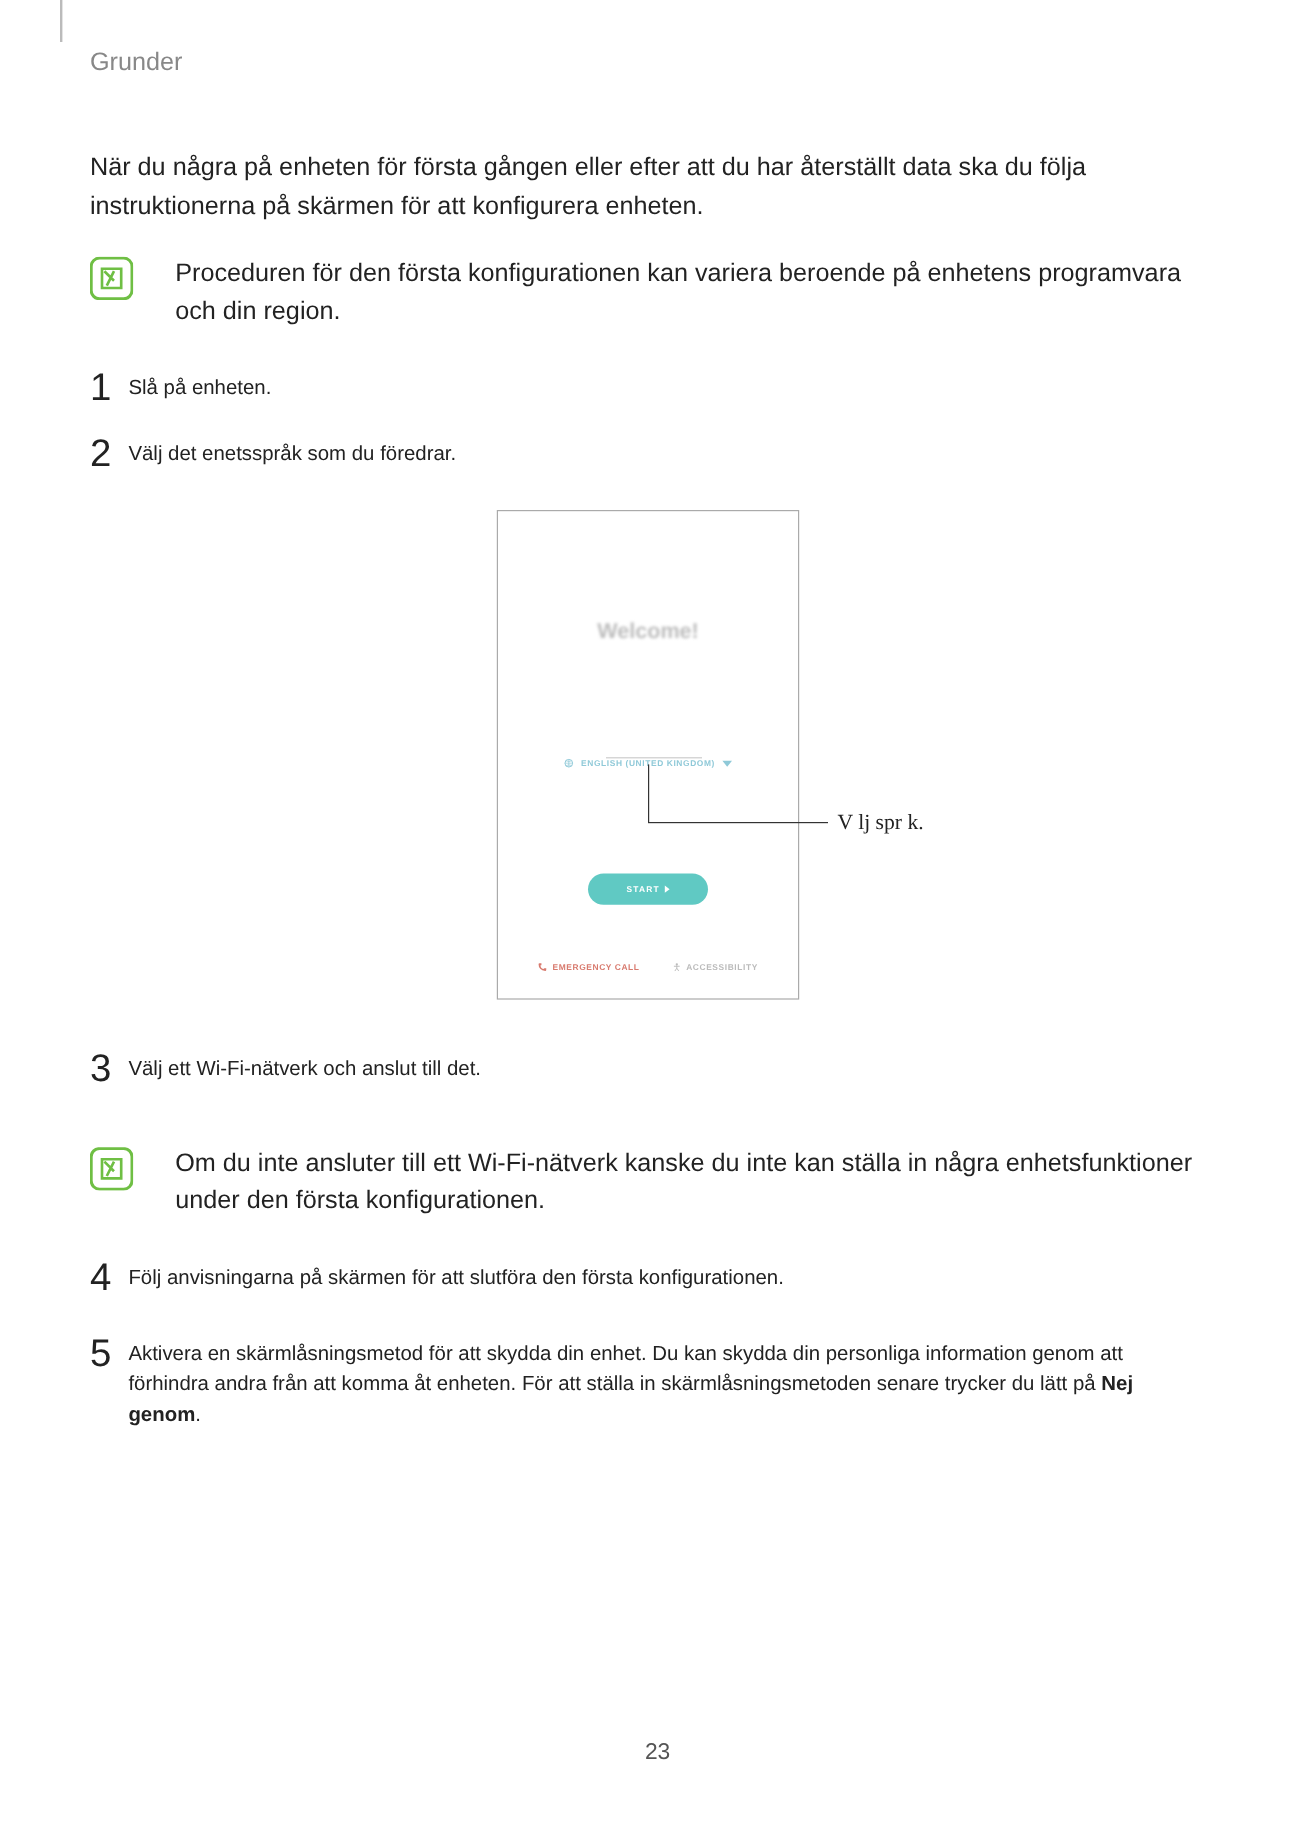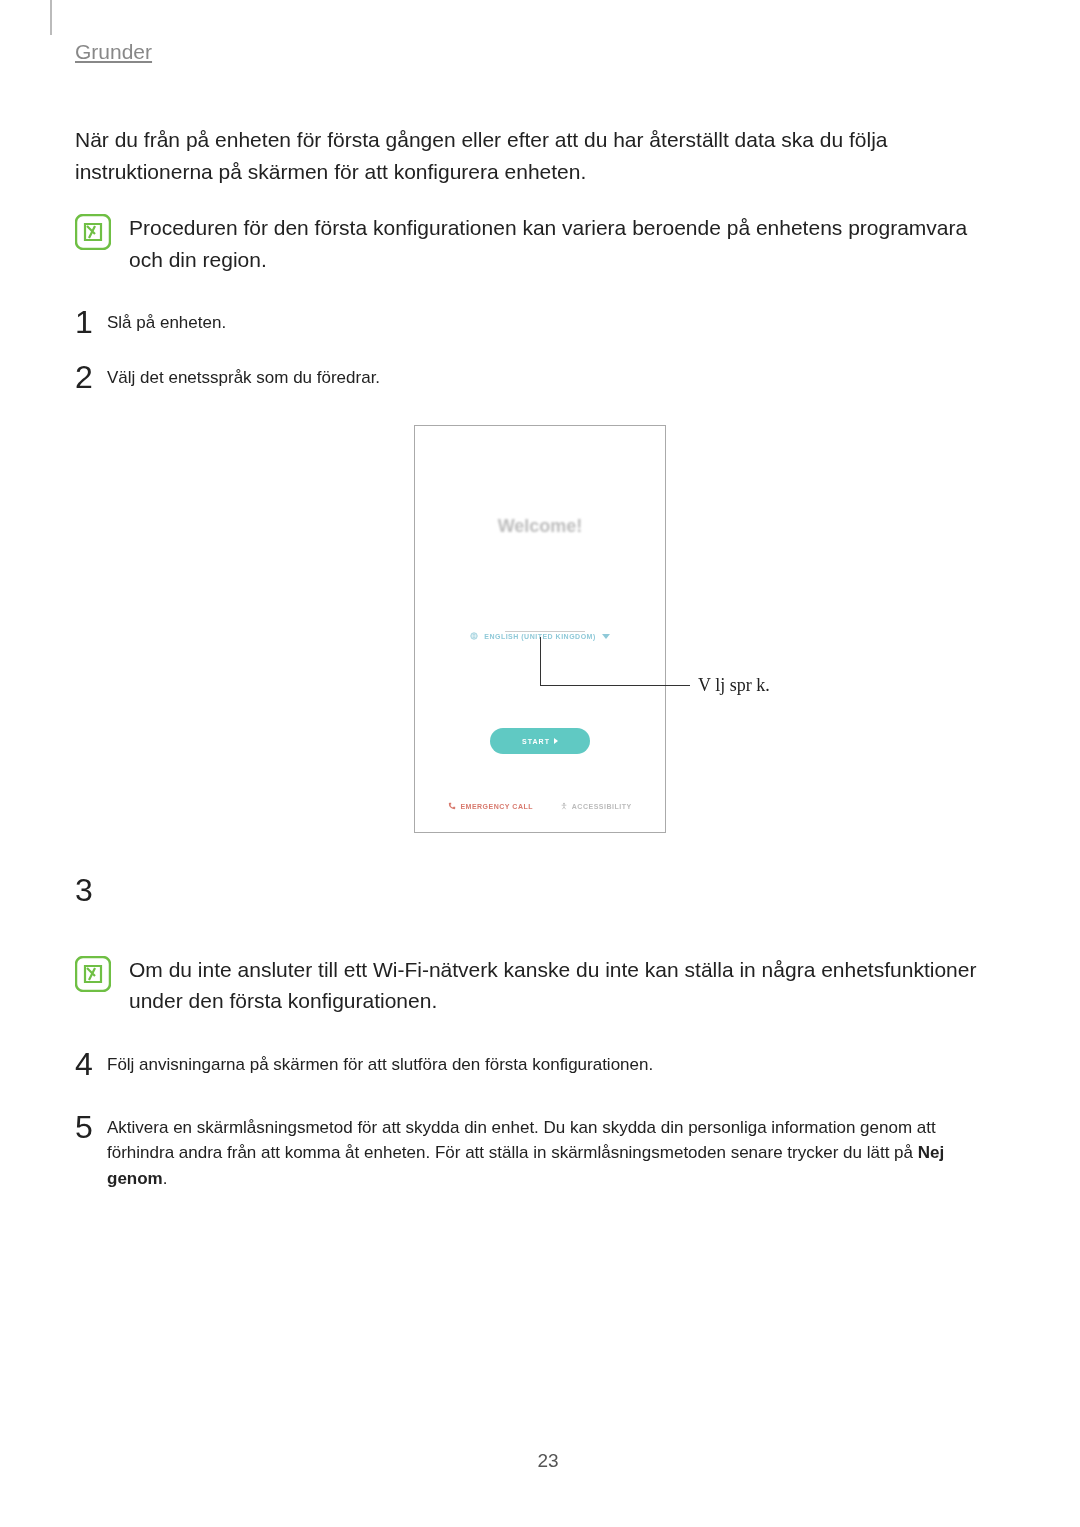--- a/index.html
+++ b/index.html
@@ -19,38 +19,38 @@
     height: 35px;
     background: #bbb;
   }
   .content {
     padding: 40px 75px 0 75px;
   }
   .breadcrumb {
     font-size: 21px;
     color: #888;
     margin-bottom: 60px;
-    text-decoration: underline;
   }
   h1 {
     font-size: 42px;
     font-weight: bold;
     color: #4aa9d4;
     margin-bottom: 25px;
   }
   .intro {
     font-size: 21px;
     line-height: 1.5;
     color: #222;
     margin-bottom: 25px;
   }
   .note {
     display: flex;
     align-items: flex-start;
     margin-bottom: 30px;
+    gap: 17px;
   }
   .note-icon {
     width: 36px;
     height: 36px;
     flex-shrink: 0;
     margin-right: 18px;
     margin-top: 2px;
   }
   .note-text {
     font-size: 21px;
@@ -185,21 +185,21 @@
 </style>
 </head>
 <body>
 
 <div class="page-border"></div>
 
 <div class="content">
   <div class="breadcrumb">Grunder</div>
 
 
-  <p class="intro">När du från på enheten för första gången eller efter att du har återställt data ska du följa instruktionerna på skärmen för att konfigurera enheten.</p>
+  <p class="intro">När du några på enheten för första gången eller efter att du har återställt data ska du följa instruktionerna på skärmen för att konfigurera enheten.</p>
 
   <div class="note">
     <svg class="note-icon" viewBox="0 0 36 36">
       <rect x="1" y="1" width="34" height="34" rx="7" ry="7" fill="none" stroke="#6fbf44" stroke-width="2.5"></rect>
       <path d="M10 10 L26 10 L26 26 L10 26 Z" fill="none" stroke="#6fbf44" stroke-width="2.2"></path>
       <path d="M12 12 L20 20 M20 12 L14 24" stroke="#6fbf44" stroke-width="2.2" fill="none"></path>
     </svg>
     <div class="note-text">Proceduren för den första konfigurationen kan variera beroende på enhetens programvara och din region.</div>
   </div>
 
@@ -246,20 +246,21 @@
       </div>
     </div>
 
     <div class="callout-vline" style="left: calc(50% + 0px); top:212px; height:48px;"></div>
     <div class="callout-line" style="left: calc(50% + 0px); top:260px; width:150px;"></div>
     <div class="callout-label" style="left: calc(50% + 158px); top:250px;font-family:Liberation Serif, serif;">V lj spr k.</div>
   </div>
 
   <div class="step">
     <div class="step-num">3</div>
+    <div class="step-text">Välj ett Wi-Fi-nätverk och anslut till det.</div>
   </div>
 
   <div class="note" style="margin-left:0;margin-top:45px;">
     <svg class="note-icon" viewBox="0 0 36 36">
       <rect x="1" y="1" width="34" height="34" rx="7" ry="7" fill="none" stroke="#6fbf44" stroke-width="2.5"></rect>
       <path d="M10 10 L26 10 L26 26 L10 26 Z" fill="none" stroke="#6fbf44" stroke-width="2.2"></path>
       <path d="M12 12 L20 20 M20 12 L14 24" stroke="#6fbf44" stroke-width="2.2" fill="none"></path>
     </svg>
     <div class="note-text">Om du inte ansluter till ett Wi-Fi-nätverk kanske du inte kan ställa in några enhetsfunktioner under den första konfigurationen.</div>
   </div>

